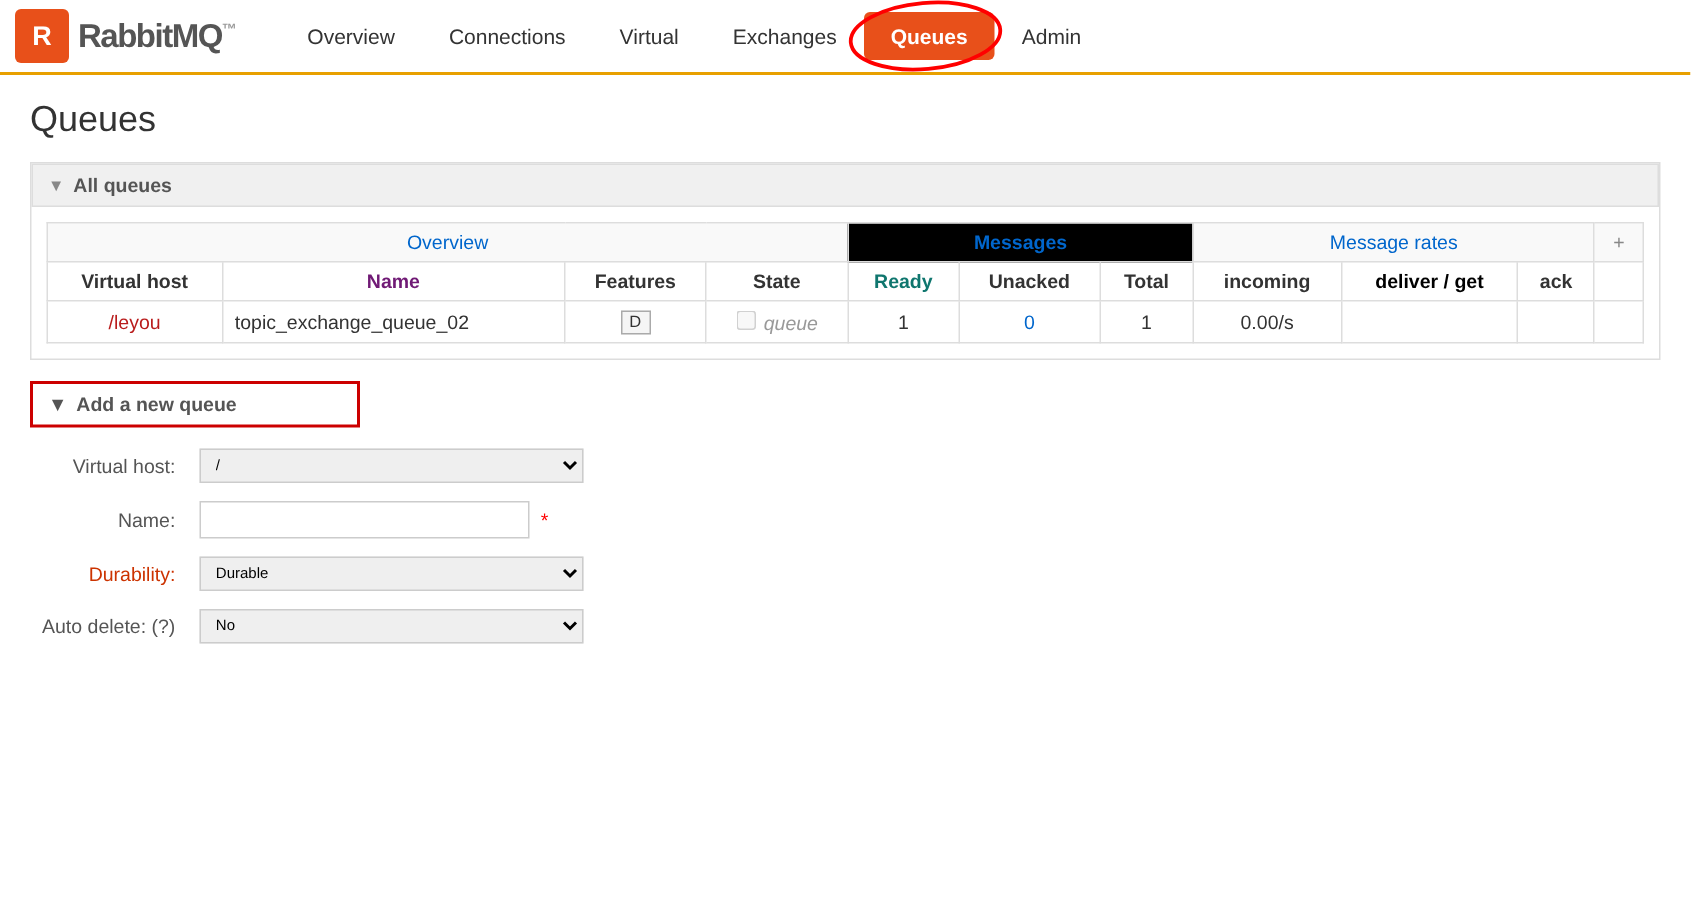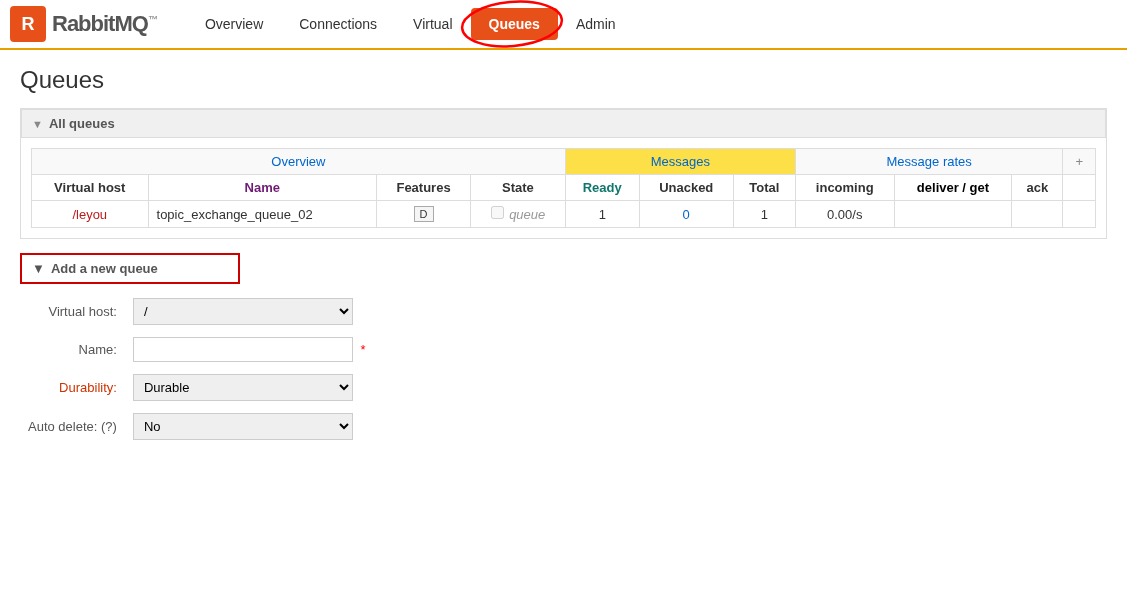--- a/index.html
+++ b/index.html
@@ -54,38 +54,39 @@
 
     
     .add-queue-header { background: #fff; border: 2px solid #cc0000; padding: 6px 10px; display: flex; align-items: center; gap: 6px; cursor: pointer; font-size: 13px; font-weight: bold; color: #555; width: 220px; }
     .add-queue-block { margin-top: 10px; }
 
     
     .form-table { border-collapse: collapse; margin-top: 8px; }
     .form-table td { padding: 6px 8px; vertical-align: middle; }
     .form-label { text-align: right; color: #555; font-size: 13px; white-space: nowrap; }
     .form-label.required-label { color: #cc3300; }
-    select.form-select { border: 1px solid #ccc; padding: 4px 6px; font-size: 13px; width: 220px; cursor: pointer; }
+    select.form-select { border: 1px solid #ccc; padding: 4px 6px; font-size: 10px; width: 256px; cursor: pointer; }
     input.form-input { border: 1px solid #ccc; padding: 4px 6px; font-size: 13px; width: 220px; }
     .required-star { color: red; margin-left: 4px; }
   </style>
 </head>
 <body>
 
 <div class="header">
   <div class="logo">
     <div class="logo-icon">R</div>
     <span class="logo-text">
       <span>RabbitMQ</span><span style="font-size:10px; vertical-align:super; color:#999;">™</span>
     </span>
   </div>
   <nav>
     <a class="nav-item">Overview</a>
     <a class="nav-item">Connections</a>
     <a class="nav-item">Virtual</a>
+    <a class="nav-item">Exchanges</a>
     <a class="nav-item active" style="position:relative;">
       <span>Queues</span>
       
       <svg style="position:absolute;top:-10px;left:-14px;width:110px;height:52px;pointer-events:none;" viewBox="0 0 110 52">
         <ellipse cx="55" cy="26" rx="50" ry="22" fill="none" stroke="red" stroke-width="2.5" stroke-dasharray="none" transform="rotate(-5 55 26)"></ellipse>
       </svg>
     </a>
     <a class="nav-item">Admin</a>
   </nav>
 </div>
@@ -98,21 +99,21 @@
       <span class="arrow">▼</span>
       <span>All queues</span>
     </div>
     <div class="section-content">
 
 
       <table class="queue-table">
         <thead>
           <tr>
             <th colspan="4" style="color:#0066cc; font-weight:normal; background:#f9f9f9;">Overview</th>
-            <th colspan="3" style="color:#0066cc; font-weight:normal; background:#fde047;">Messages</th>
+            <th colspan="3" style="color:#0066cc; font-weight:bold; background:#000000;">Messages</th>
             <th colspan="3" style="color:#0066cc; font-weight:normal; background:#f9f9f9;">Message rates</th>
             <th style="background:#f9f9f9; color:#888; cursor:pointer;">+</th>
           </tr>
           <tr>
             <th class="th-vhost">Virtual host</th>
             <th class="th-name">Name</th>
             <th class="th-features">Features</th>
             <th class="th-state">State</th>
             <th class="th-ready">Ready</th>
             <th class="th-unacked">Unacked</th>

